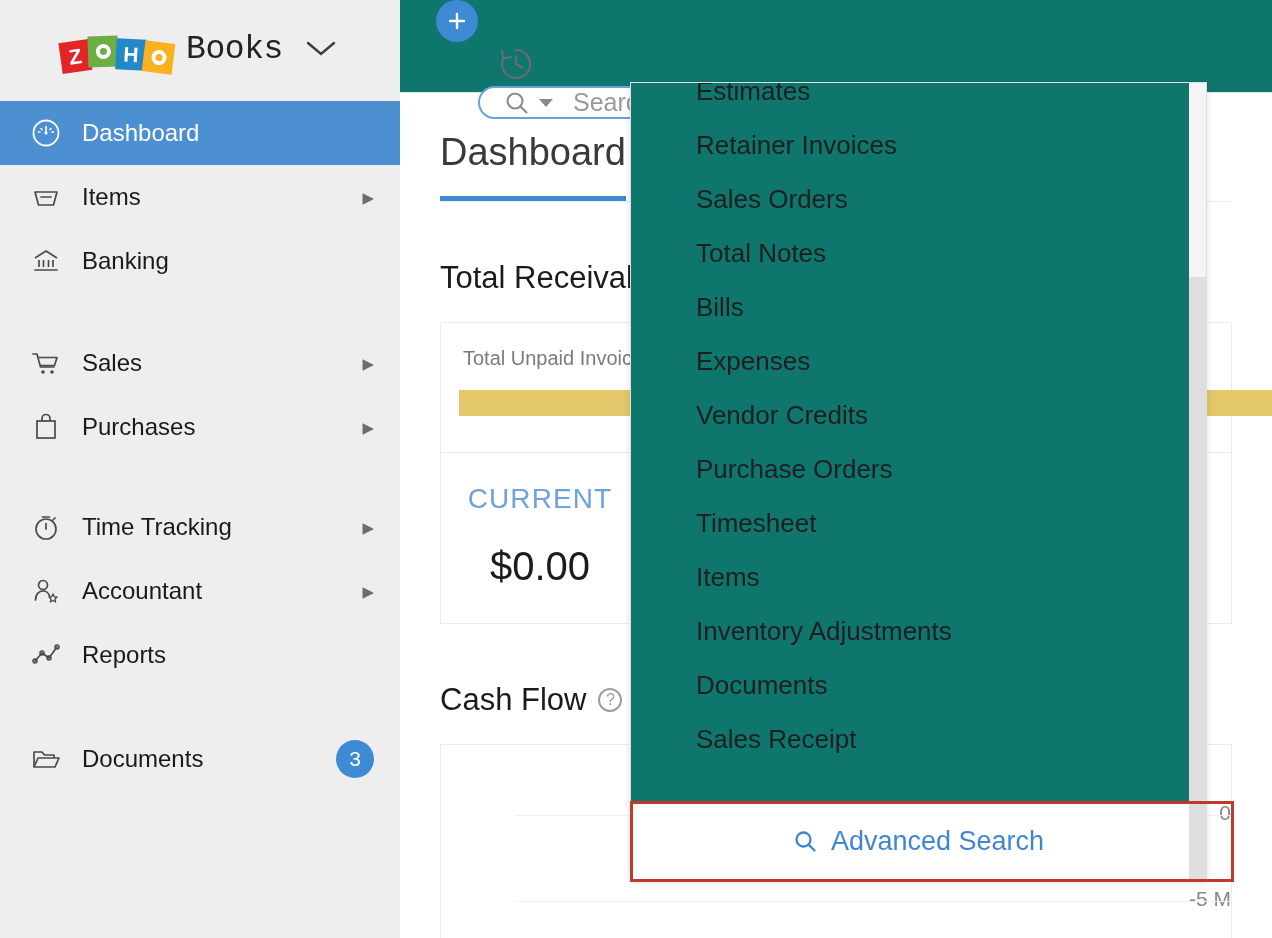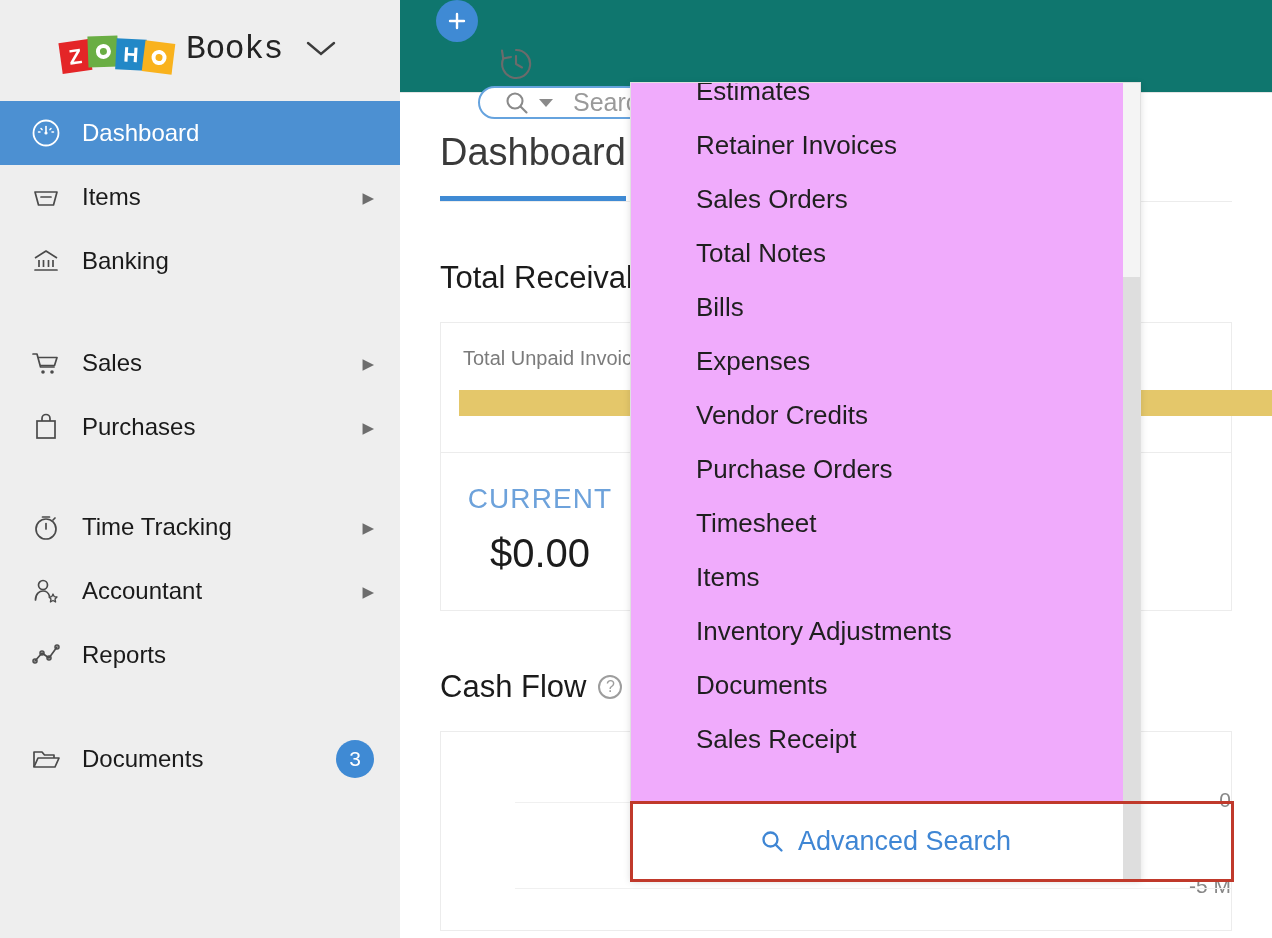--- a/index.html
+++ b/index.html
@@ -139,41 +139,41 @@
   .yellow-bar {
     height: 26px; background: #e4c76a;
     margin-top: 20px; margin-left: 18px;
     width: 1000px;
   }
   .card-divider { border-top: 1px solid #ececec; margin-top: 36px; }
   .kpi { padding: 30px 0 34px 0; text-align: center; width: 198px; }
   .kpi-label {
     font-size: 28px; color: #6da2db; letter-spacing: 1.1px;
   }
-  .kpi-value { font-size: 40px; color: #1c1c1c; margin-top: 16px; }
+  .kpi-value { font-size: 40px; color: #1c1c1c; margin-top: 29px; }
 
   .chart-box {
     border: 1px solid #ececec; height: 200px;
     margin-top: 4px; position: relative;
   }
   .y-tick {
     position: absolute; font-size: 21px; color: #878787;
     right: 0; text-align: right;
   }
   .grid-line {
     position: absolute; left: 74px; right: 0;
     border-top: 1px solid #f0f0f0;
   }
 
   
   .dropdown {
     position: absolute;
     left: 630px; top: 82px;
-    width: 511px; height: 798px;
-    background: #f0abfc;
+    width: 577px; height: 798px;
+    background: #0f766e;
     border: 1px solid #e0e0e0;
     box-shadow: 0 2px 7px rgba(0,0,0,0.13);
     overflow: hidden;
     z-index: 40;
   }
   .dd-list {
     position: absolute; left: 0; top: 0; right: 0;
     bottom: 76px;
     overflow: hidden;
   }

